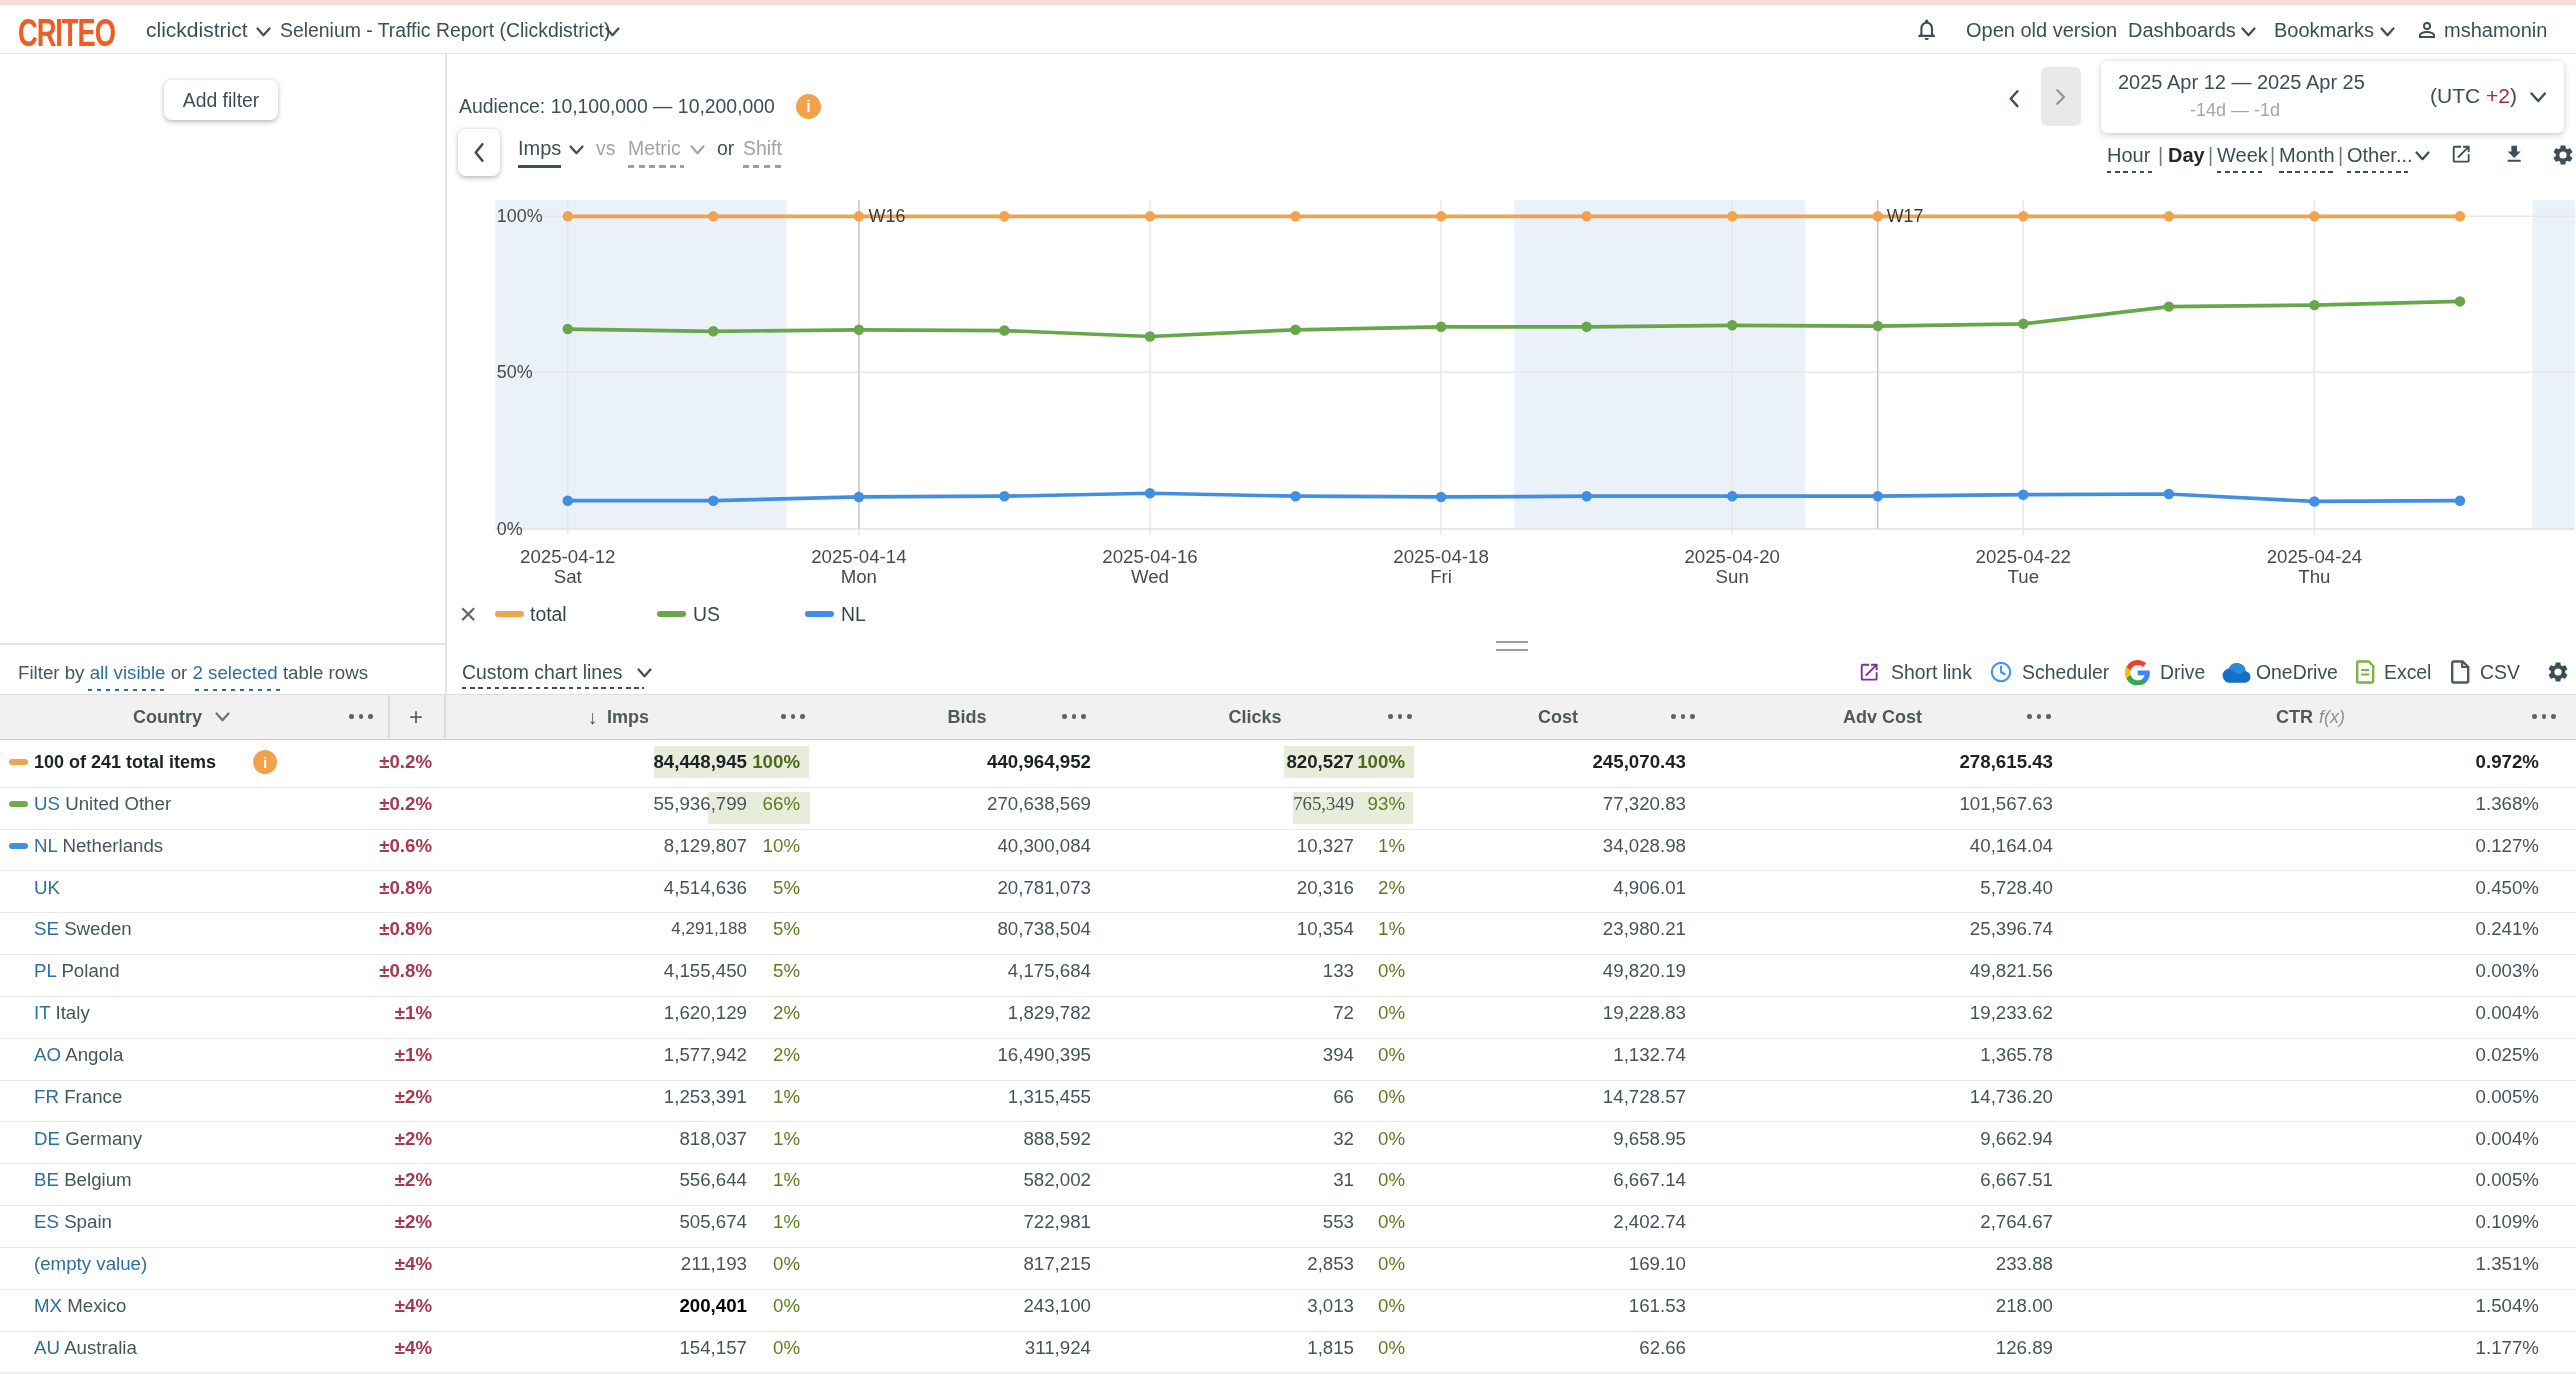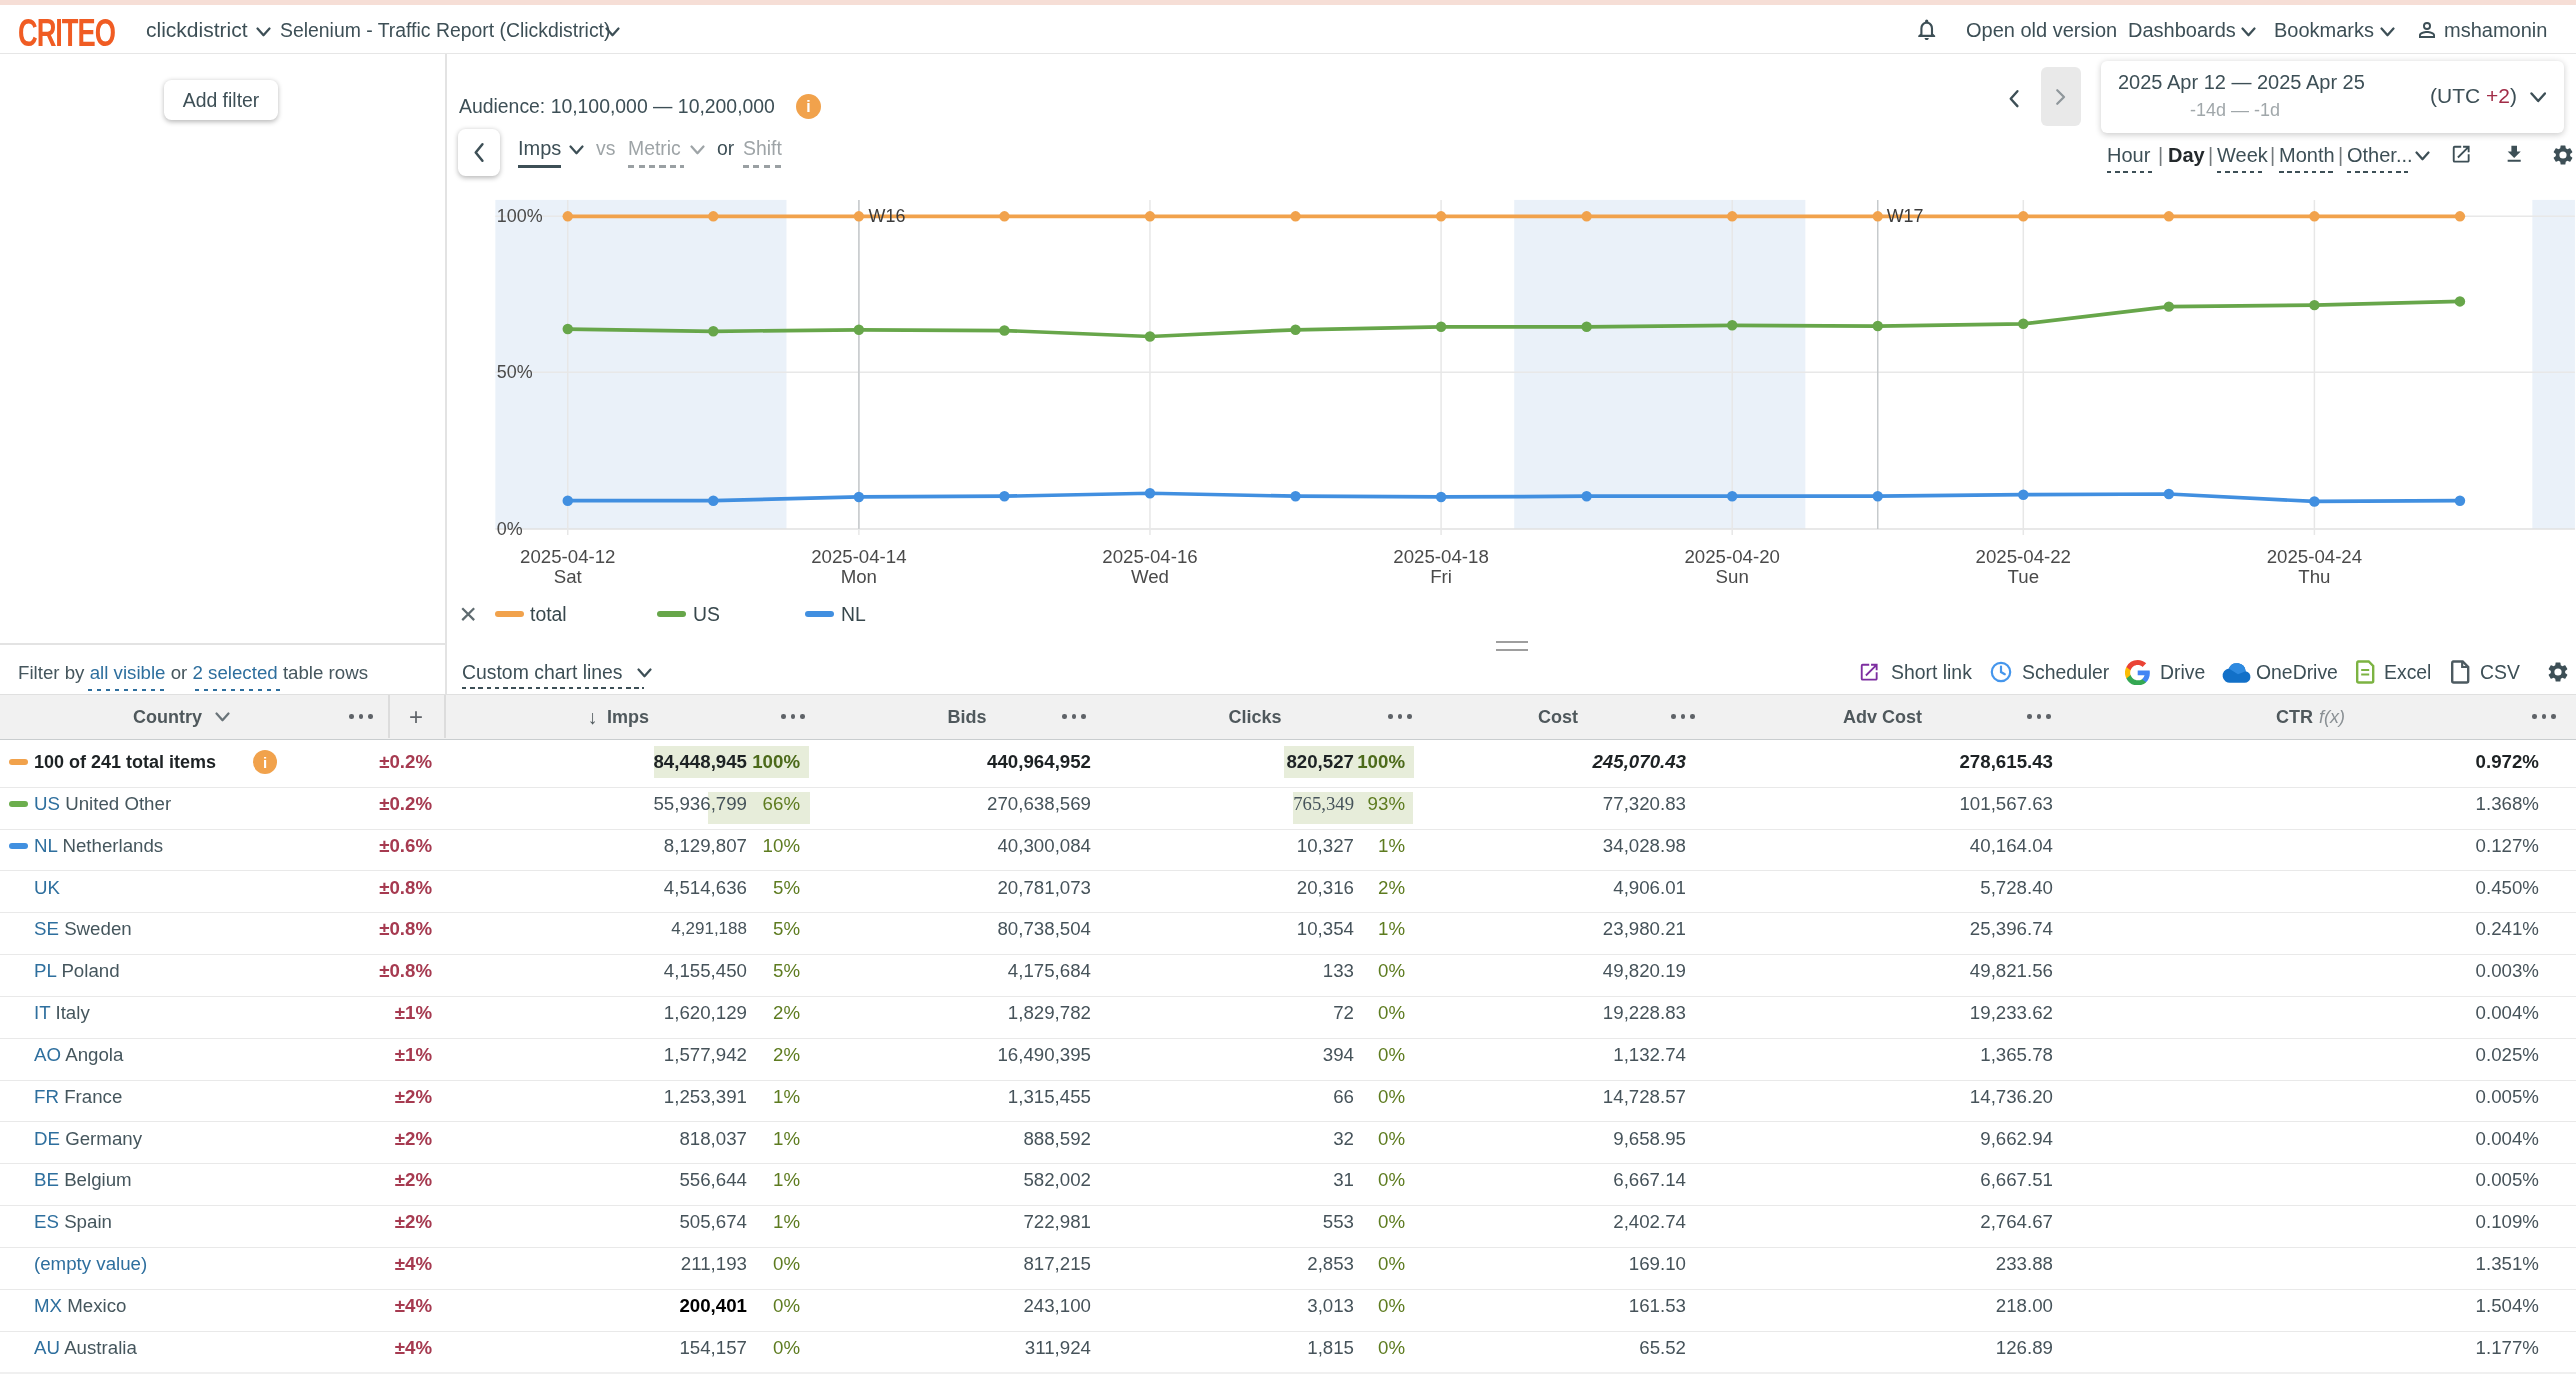--- a/index.html
+++ b/index.html
@@ -298,21 +298,21 @@
   </div>
 <div class="hl" style="left:654px;top:746px;width:155px;height:32px;"></div>
 <div class="hl" style="left:1284px;top:746px;width:130px;height:32px;"></div>
 <div class="abs" style="left:9px;top:759px;width:18.7px;height:6px;border-radius:3px;background:#f1a24c;"></div>
 <div class="abs" style="left:34px;top:747px;height:30px;line-height:30px;font-size:18px;color:#1d2224;font-weight:bold;white-space:nowrap;">100 of 241 total items</div>
 <div class="abs" style="left:253px;top:750px;width:24px;height:24px;border-radius:50%;background:#f1a24c;display:flex;align-items:center;justify-content:center;color:#fff;font-size:15px;font-weight:bold;">i</div>
 <div class="abs" style="right:2144px;top:747px;height:30px;line-height:30px;font-size:18.7px;color:#a63a50;font-weight:bold;white-space:nowrap;">±0.2%</div>
 <div class="abs" style="right:1829px;top:747px;height:30px;line-height:30px;font-size:18.7px;color:#1d2224;font-weight:bold;white-space:nowrap;">84,448,945</div>
 <div class="abs" style="right:1485px;top:747px;height:30px;line-height:30px;font-size:18.7px;color:#1d2224;font-weight:bold;white-space:nowrap;">440,964,952</div>
 <div class="abs" style="right:1222px;top:747px;height:30px;line-height:30px;font-size:18.7px;color:#1d2224;font-weight:bold;white-space:nowrap;">820,527</div>
-<div class="abs" style="right:890px;top:747px;height:30px;line-height:30px;font-size:18.7px;color:#1d2224;font-weight:bold;white-space:nowrap;font-style:italic;">245,070.43</div>
+<div class="abs" style="right:890px;top:747px;height:30px;line-height:30px;font-size:18.7px;color:#1d2224;font-weight:bold;white-space:nowrap;">245,070.43</div>
 <div class="abs" style="right:523px;top:747px;height:30px;line-height:30px;font-size:18.7px;color:#1d2224;font-weight:bold;white-space:nowrap;">278,615.43</div>
 <div class="abs" style="right:37px;top:747px;height:30px;line-height:30px;font-size:18.7px;color:#1d2224;font-weight:bold;white-space:nowrap;">0.972%</div>
 <div class="abs" style="right:1776px;top:747px;height:30px;line-height:30px;font-size:18.7px;color:#4c6a1a;font-weight:bold;white-space:nowrap;">100%</div>
 <div class="abs" style="right:1171px;top:747px;height:30px;line-height:30px;font-size:18.7px;color:#4c6a1a;font-weight:bold;white-space:nowrap;">100%</div>
 <div class="row-line" style="top:787px;"></div>
 <div class="hl" style="left:708px;top:792px;width:102px;height:32px;"></div>
 <div class="hl" style="left:1293px;top:792px;width:120px;height:32px;"></div>
 <div class="abs" style="left:9px;top:801px;width:18.7px;height:6px;border-radius:3px;background:#6cae4d;"></div>
 <div class="abs" style="left:34px;top:789px;height:30px;line-height:30px;font-size:18.7px;color:#3d4f56;font-weight:normal;white-space:nowrap;"><span class="ccode">US</span> <span class="cname">United Other</span></div>
 <div class="abs" style="right:2144px;top:789px;height:30px;line-height:30px;font-size:18.7px;color:#a63a50;font-weight:bold;white-space:nowrap;">±0.2%</div>
@@ -456,19 +456,19 @@
 <div class="abs" style="right:523px;top:1291px;height:30px;line-height:30px;font-size:18.7px;color:#46535a;font-weight:normal;white-space:nowrap;">218.00</div>
 <div class="abs" style="right:37px;top:1291px;height:30px;line-height:30px;font-size:18.7px;color:#46535a;font-weight:normal;white-space:nowrap;">1.504%</div>
 <div class="abs" style="right:1776px;top:1291px;height:30px;line-height:30px;font-size:18.7px;color:#5d7b1f;font-weight:normal;white-space:nowrap;">0%</div>
 <div class="abs" style="right:1171px;top:1291px;height:30px;line-height:30px;font-size:18.7px;color:#5d7b1f;font-weight:normal;white-space:nowrap;">0%</div>
 <div class="row-line" style="top:1331px;"></div>
 <div class="abs" style="left:34px;top:1333px;height:30px;line-height:30px;font-size:18.7px;color:#3d4f56;font-weight:normal;white-space:nowrap;"><span class="ccode">AU</span> <span class="cname">Australia</span></div>
 <div class="abs" style="right:2144px;top:1333px;height:30px;line-height:30px;font-size:18.7px;color:#a63a50;font-weight:bold;white-space:nowrap;">±4%</div>
 <div class="abs" style="right:1829px;top:1333px;height:30px;line-height:30px;font-size:18.7px;color:#46535a;font-weight:normal;white-space:nowrap;">154,157</div>
 <div class="abs" style="right:1485px;top:1333px;height:30px;line-height:30px;font-size:18.7px;color:#46535a;font-weight:normal;white-space:nowrap;">311,924</div>
 <div class="abs" style="right:1222px;top:1333px;height:30px;line-height:30px;font-size:18.7px;color:#46535a;font-weight:normal;white-space:nowrap;">1,815</div>
-<div class="abs" style="right:890px;top:1333px;height:30px;line-height:30px;font-size:18.7px;color:#46535a;font-weight:normal;white-space:nowrap;">65.52</div>
+<div class="abs" style="right:890px;top:1333px;height:30px;line-height:30px;font-size:18.7px;color:#46535a;font-weight:normal;white-space:nowrap;">62.66</div>
 <div class="abs" style="right:523px;top:1333px;height:30px;line-height:30px;font-size:18.7px;color:#46535a;font-weight:normal;white-space:nowrap;">126.89</div>
 <div class="abs" style="right:37px;top:1333px;height:30px;line-height:30px;font-size:18.7px;color:#46535a;font-weight:normal;white-space:nowrap;">1.177%</div>
 <div class="abs" style="right:1776px;top:1333px;height:30px;line-height:30px;font-size:18.7px;color:#5d7b1f;font-weight:normal;white-space:nowrap;">0%</div>
 <div class="abs" style="right:1171px;top:1333px;height:30px;line-height:30px;font-size:18.7px;color:#5d7b1f;font-weight:normal;white-space:nowrap;">0%</div>
 <div class="row-line" style="top:1372px;"></div>
 <div class="abs" style="left:0;top:1372px;width:2576px;height:3px;background:#f0f0f0;"></div>
 
 </body></html>

